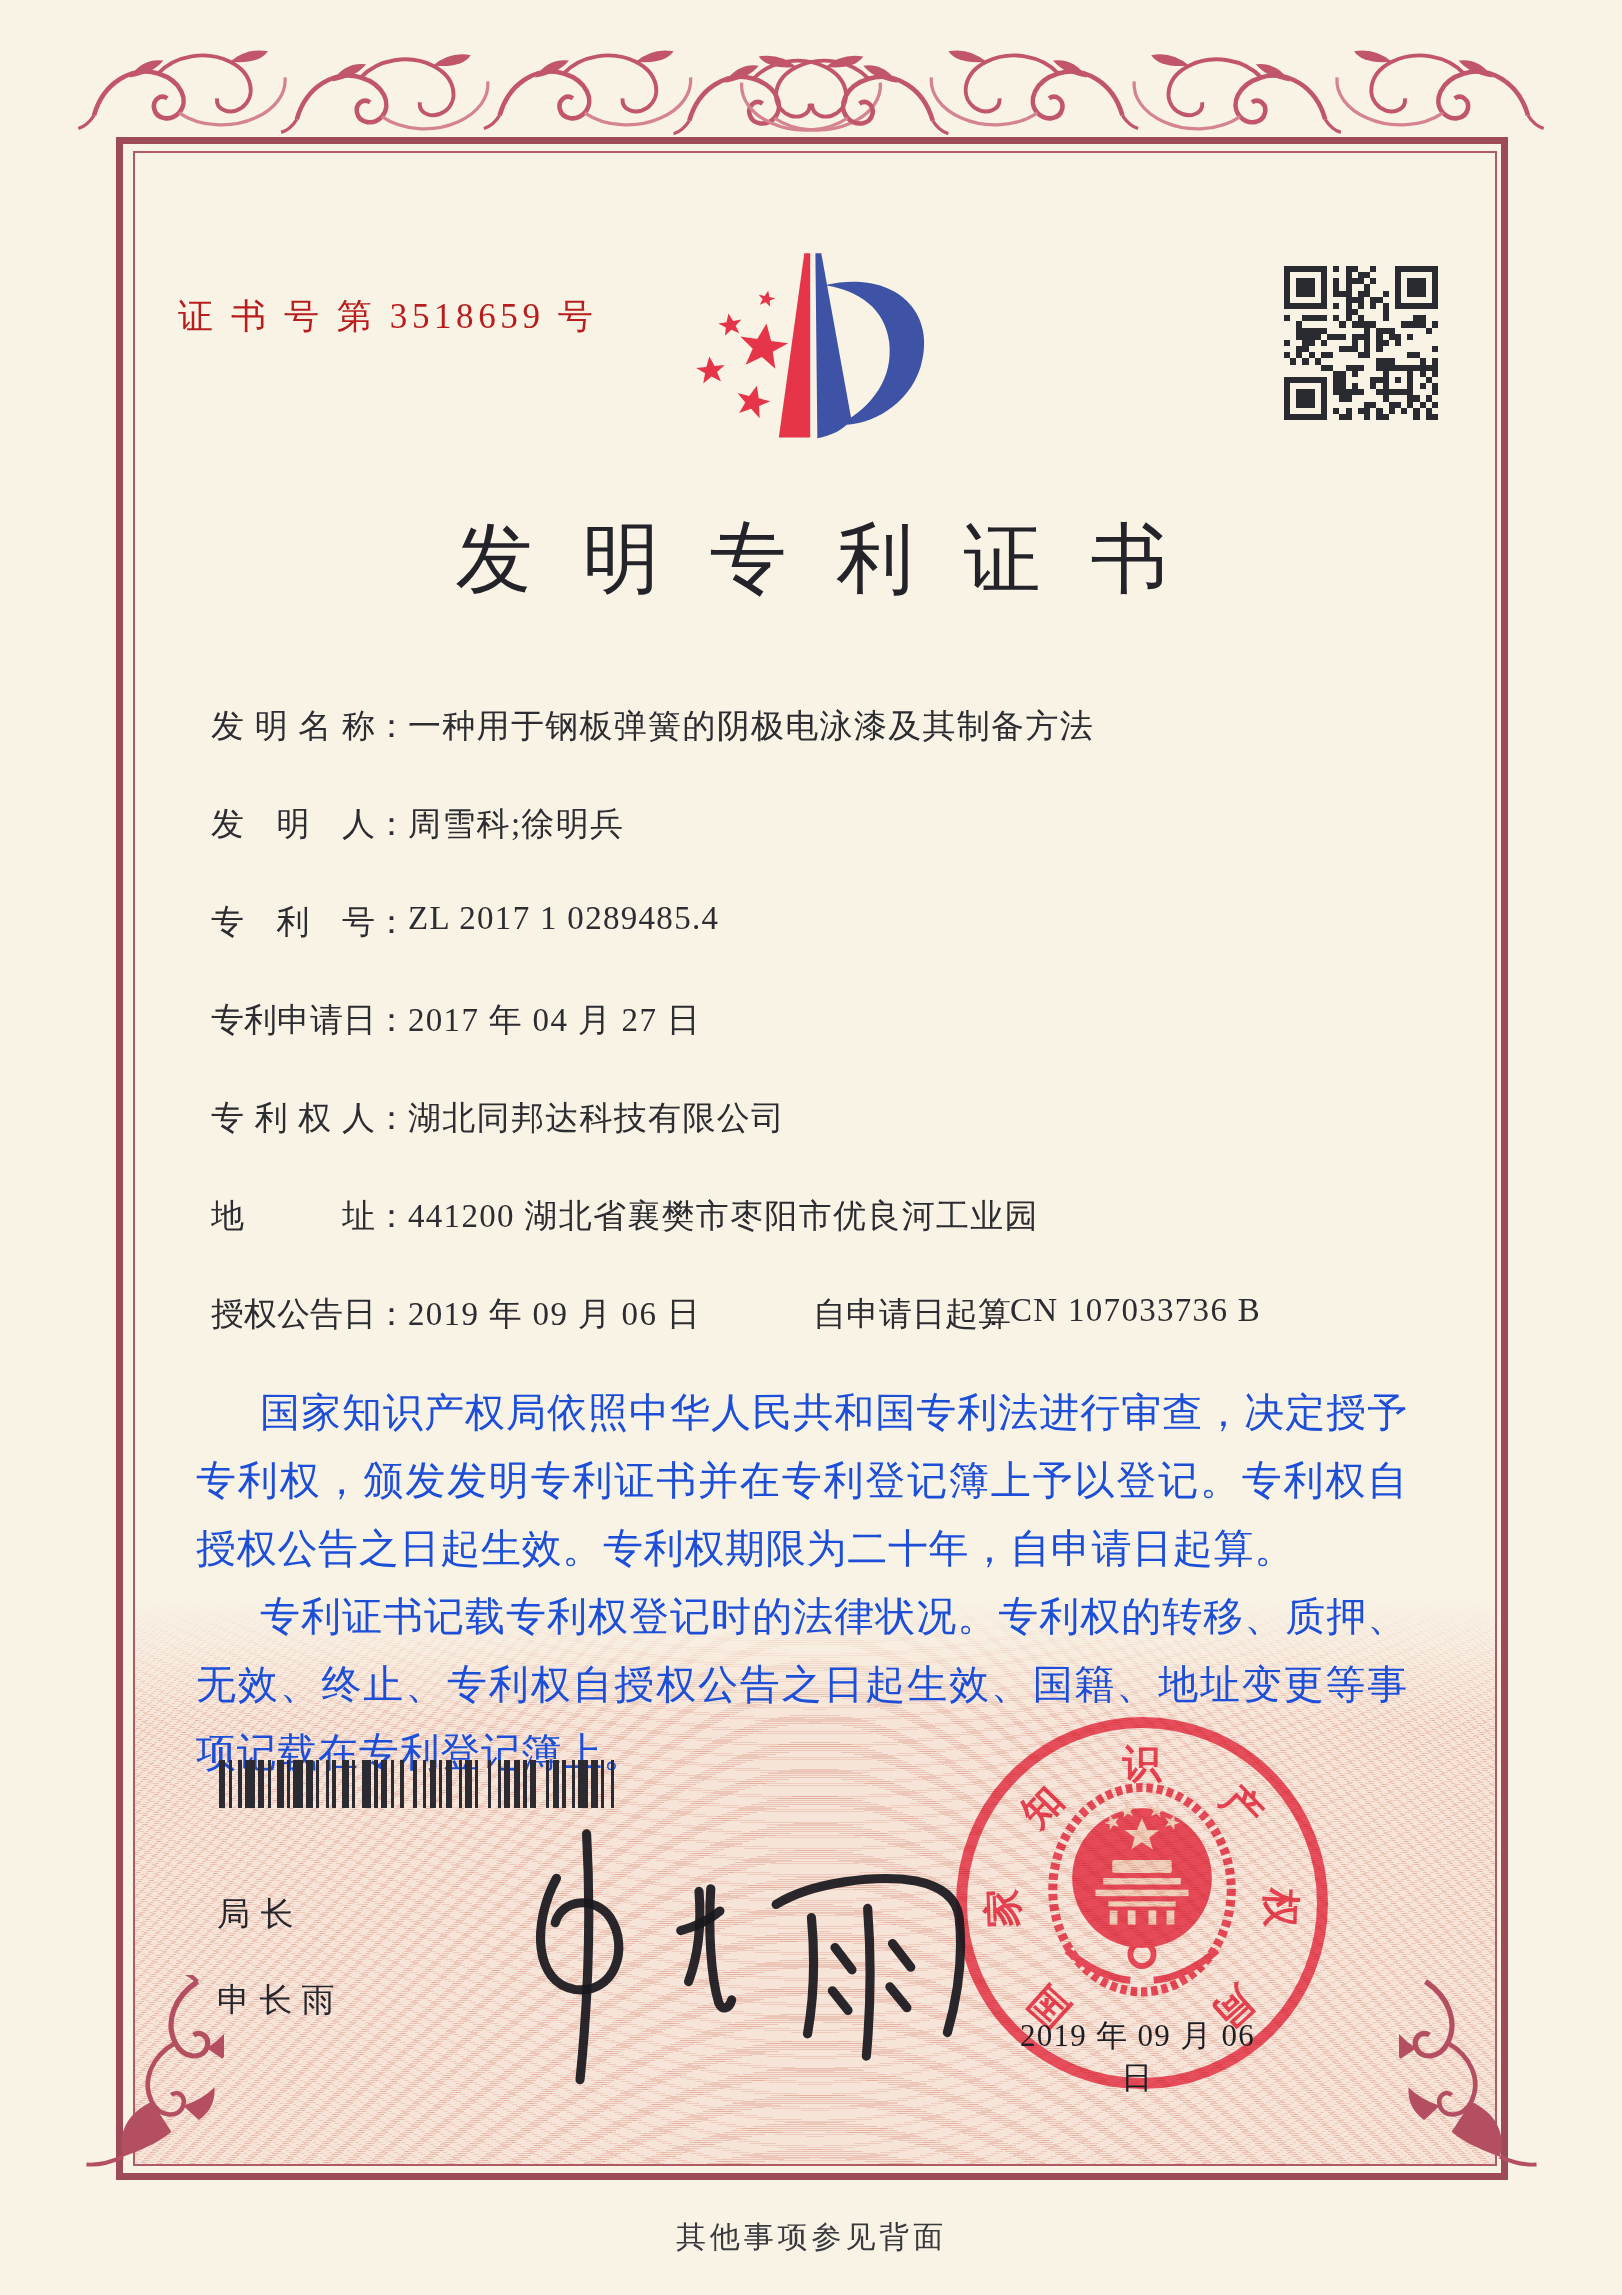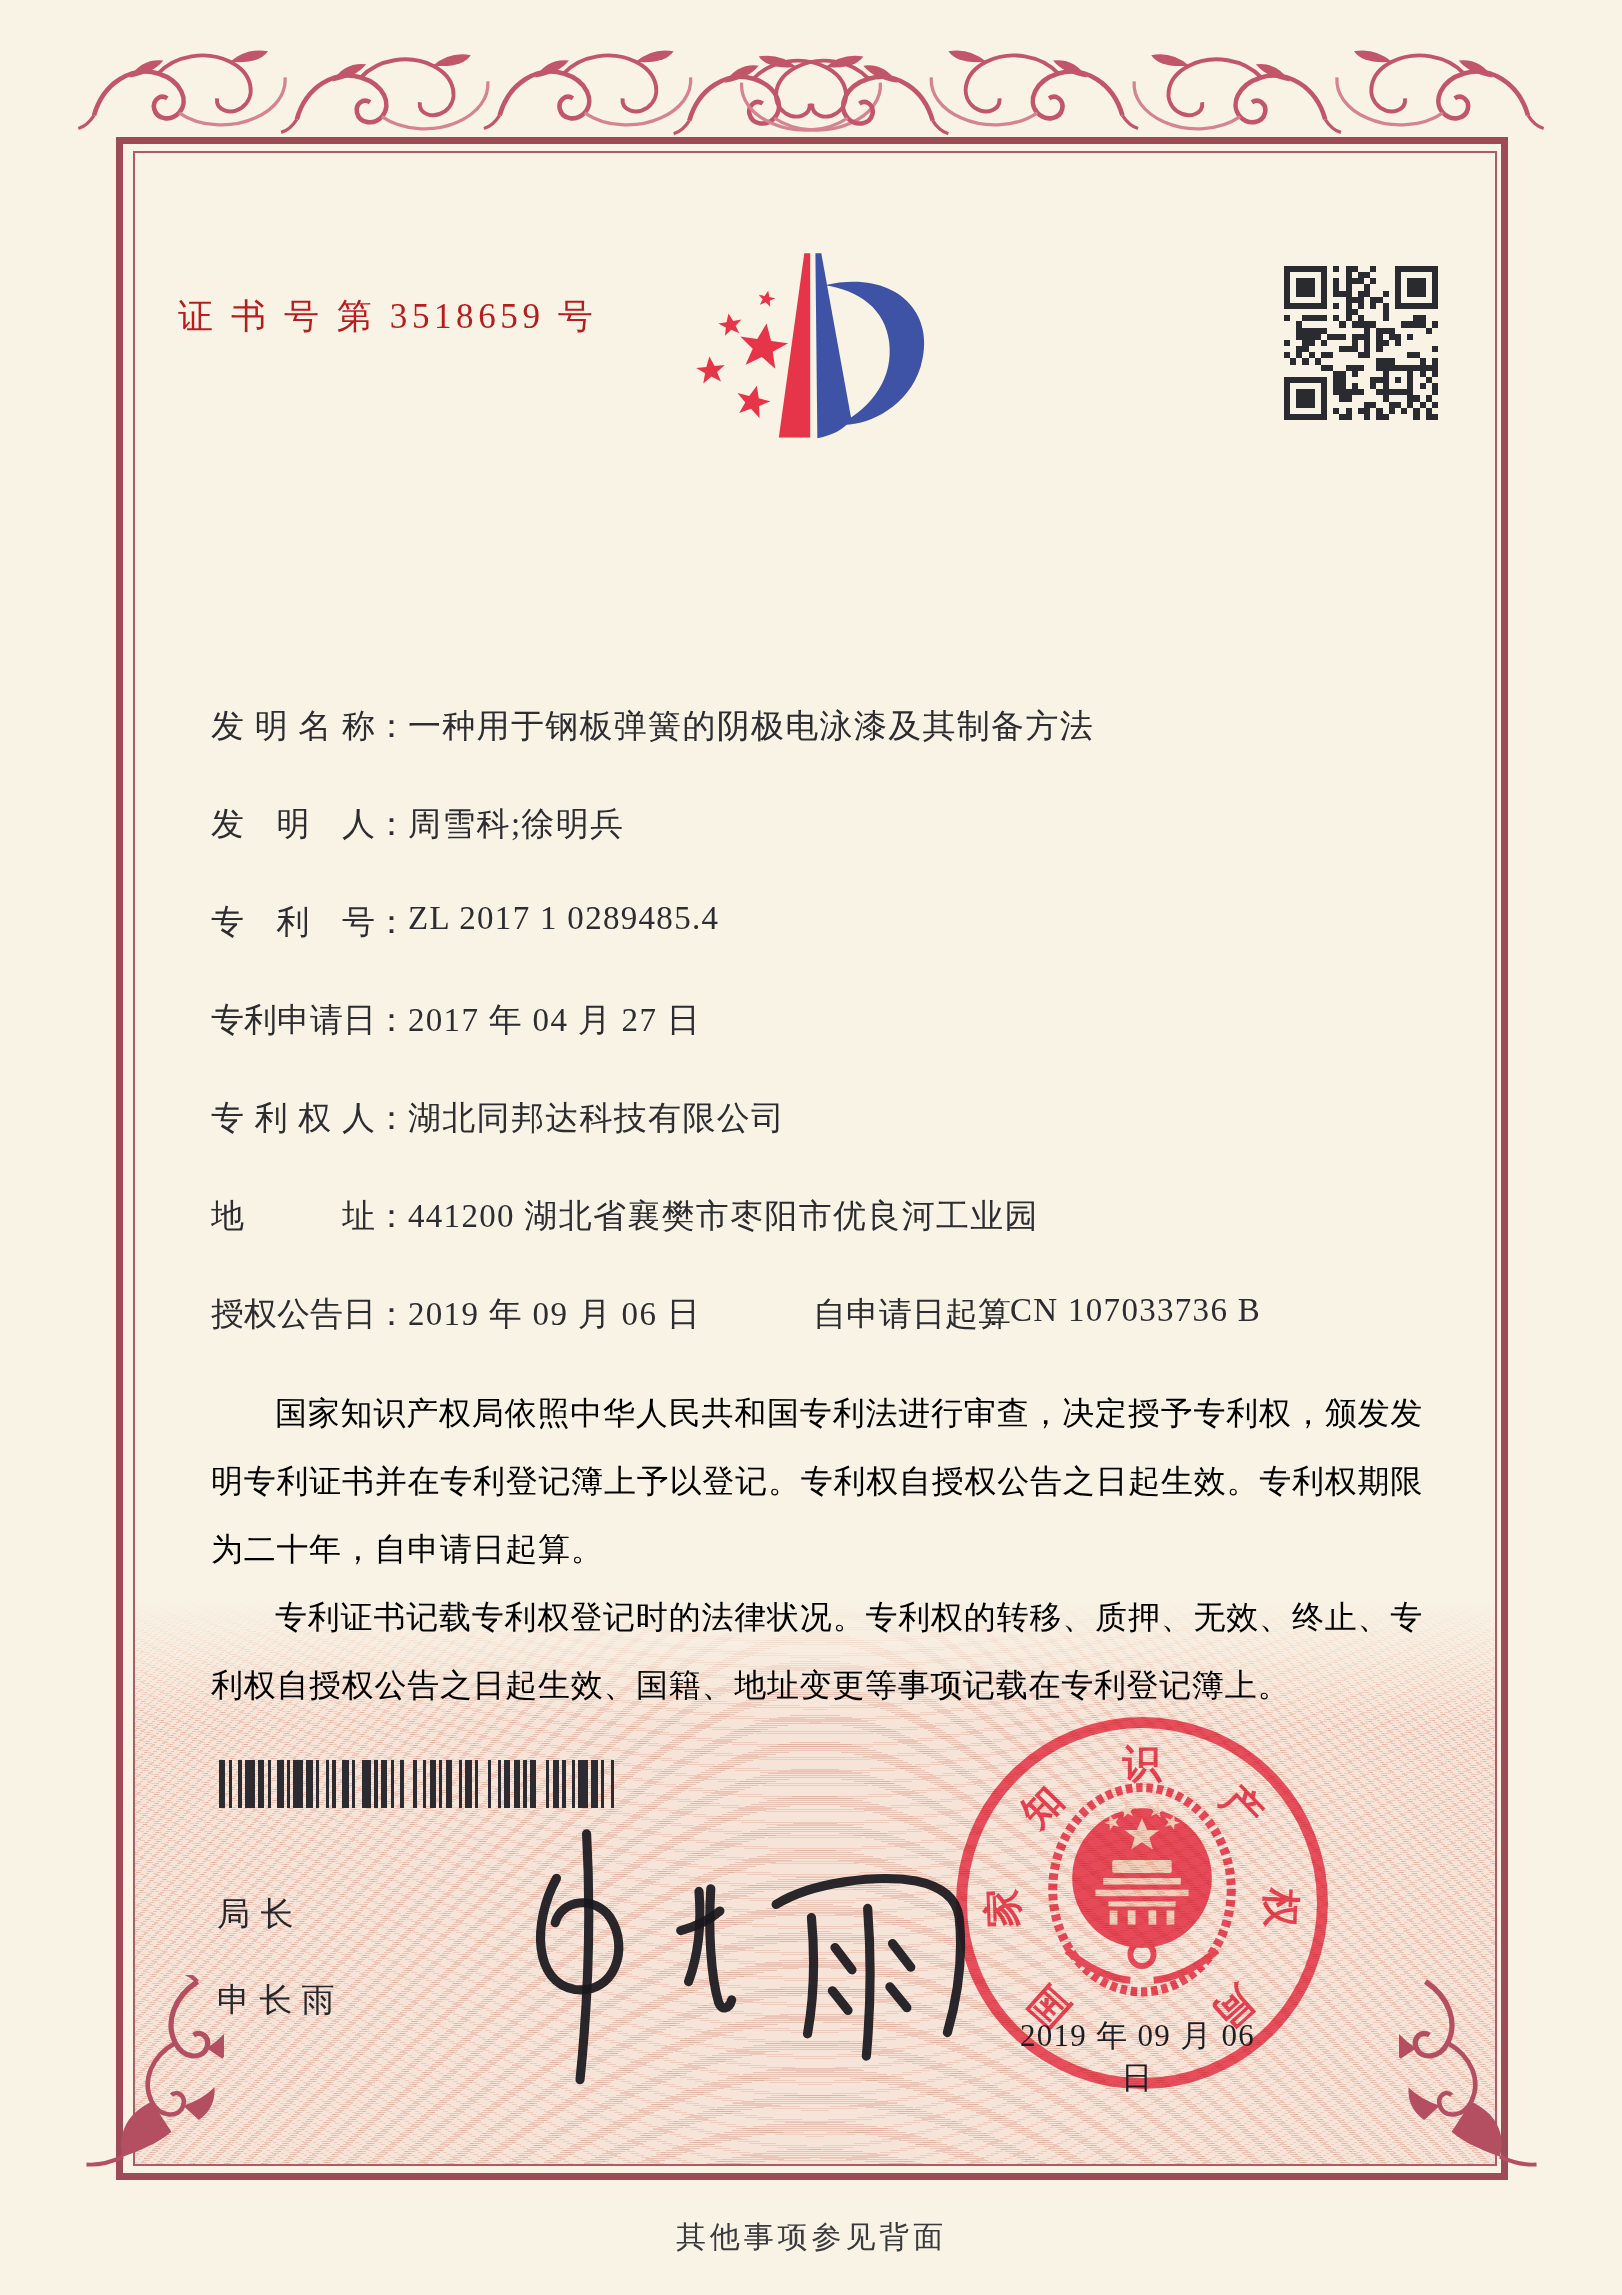--- a/index.html
+++ b/index.html
@@ -32,22 +32,22 @@
     font-size:77px;letter-spacing:50px;padding-left:50px;box-sizing:border-box;
     color:#232329;font-weight:500;z-index:5;}
   
   .fields{position:absolute;left:211px;top:704px;width:1217px;font-size:33px;z-index:5;}
   .frow{position:relative;height:43px;margin-bottom:55px;white-space:nowrap;}
   .flabel{display:inline-block;width:164px;text-align:justify;text-align-last:justify;vertical-align:top;font-family:Liberation Serif, serif;}
   .fcolon{display:inline-block;vertical-align:top;}
   .fvalue{display:inline-block;vertical-align:top;letter-spacing:1.3px;}
   .fpair2{position:absolute;left:602px;top:0;}
   
-  .body-text{position:absolute;left:211px;top:1379px;width:1212px;font-size:32px;
-    line-height:68px;text-align:justify;letter-spacing:0.7px;z-index:5;color:#000000;}
+  .body-text{position:absolute;left:196px;top:1379px;width:1212px;font-size:40px;
+    line-height:68px;text-align:justify;letter-spacing:0.7px;z-index:5;color:#1d4ed8;}
   .body-text p{margin:0;text-indent:64px;}
   
   .barcode{position:absolute;left:219px;top:1760px;width:402px;height:48px;display:flex;z-index:6;}
   .barcode i{display:block;height:100%;}
   .barcode i.bar{background:#2b2b31;}
   .signer{position:absolute;left:217px;top:1892px;font-size:33px;letter-spacing:10.5px;z-index:6;color:#26262c;}
   .signer .name{margin-top:41px;letter-spacing:9.2px;}
   .signature{position:absolute;left:458px;top:1826px;width:550px;height:268px;z-index:7;}
   .signature path{stroke:#17171c;stroke-width:14;fill:none;stroke-linecap:round;opacity:.92;}
   
@@ -431,20 +431,21 @@
         <rect x="9" y="24" width="1" height="1"></rect>
         <rect x="10" y="24" width="1" height="1"></rect>
         <rect x="13" y="24" width="1" height="1"></rect>
         <rect x="15" y="24" width="1" height="1"></rect>
         <rect x="16" y="24" width="1" height="1"></rect>
         <rect x="21" y="24" width="1" height="1"></rect>
         <rect x="23" y="24" width="1" height="1"></rect>
         <rect x="24" y="24" width="1" height="1"></rect>
       </svg></div>
 
+  <div class="doc-title">发明专利证书</div>
 
   <div class="fields">
     <div class="frow">
       <span class="flabel">发明名称</span><span class="fcolon">：</span><span class="fvalue">一种用于钢板弹簧的阴极电泳漆及其制备方法</span>
     </div>
     <div class="frow">
       <span class="flabel">发明人</span><span class="fcolon">：</span><span class="fvalue">周雪科;徐明兵</span>
     </div>
     <div class="frow">
       <span class="flabel">专利号</span><span class="fcolon">：</span><span class="fvalue">ZL 2017 1 0289485.4</span>

